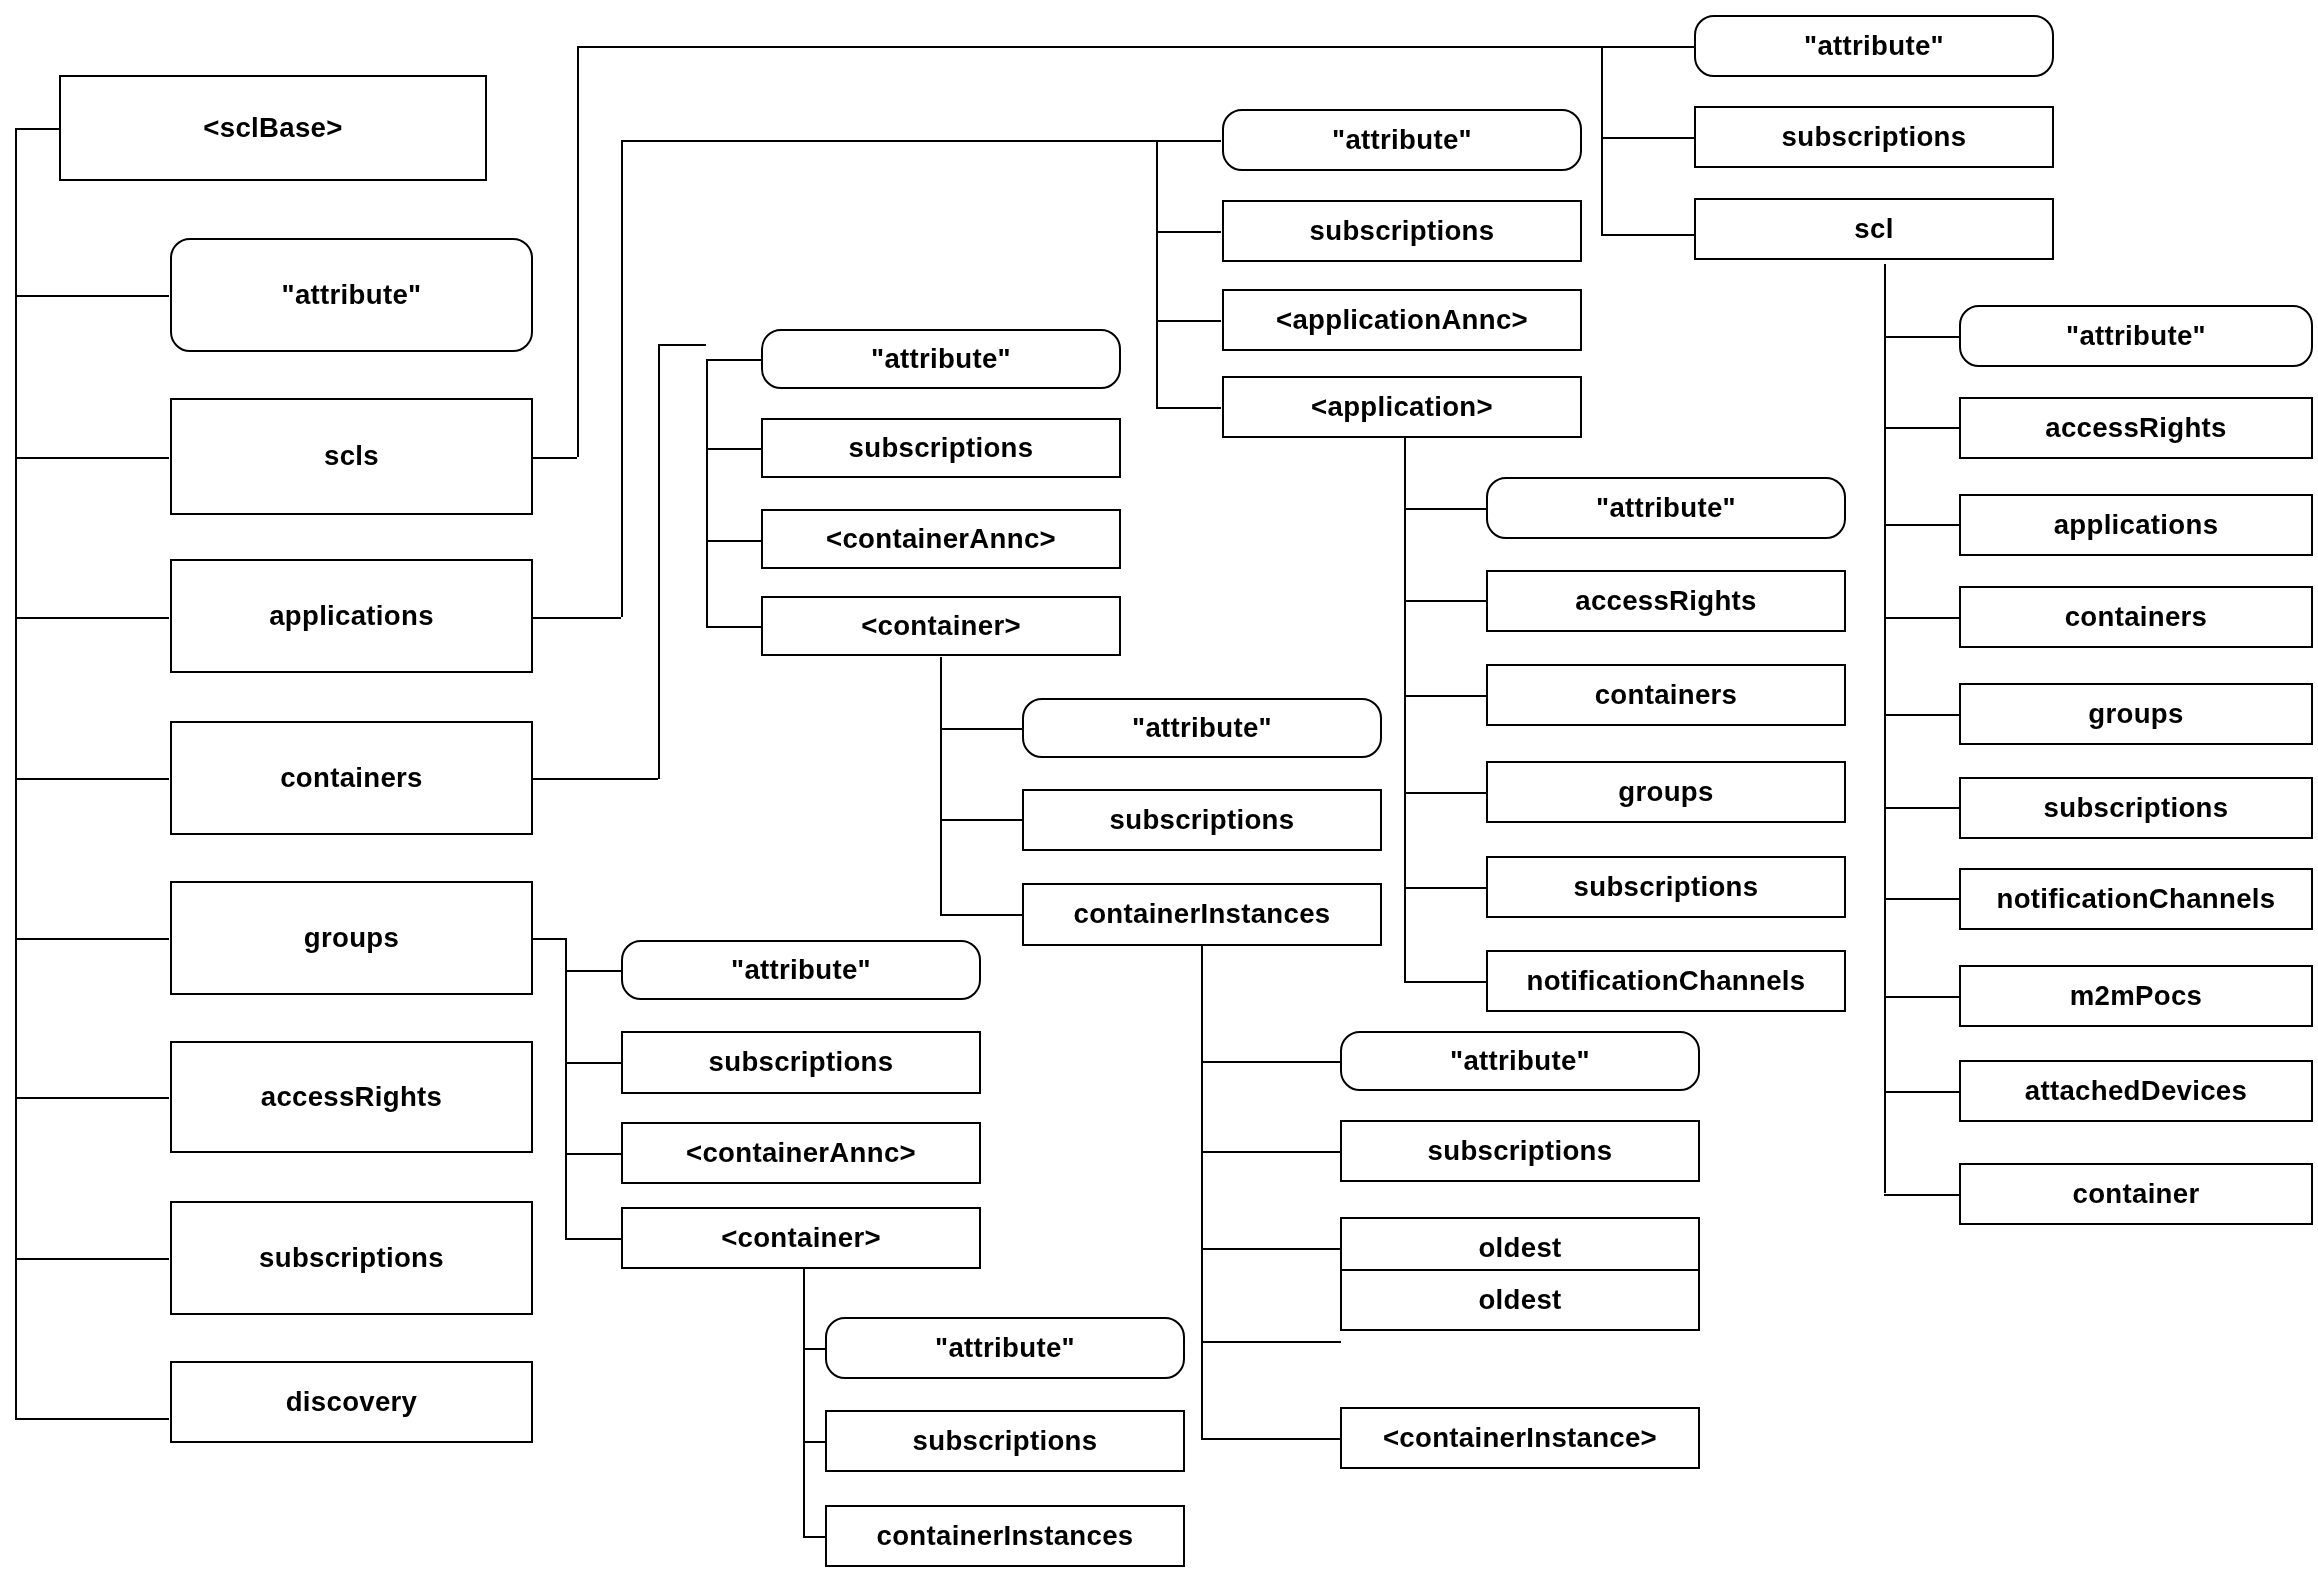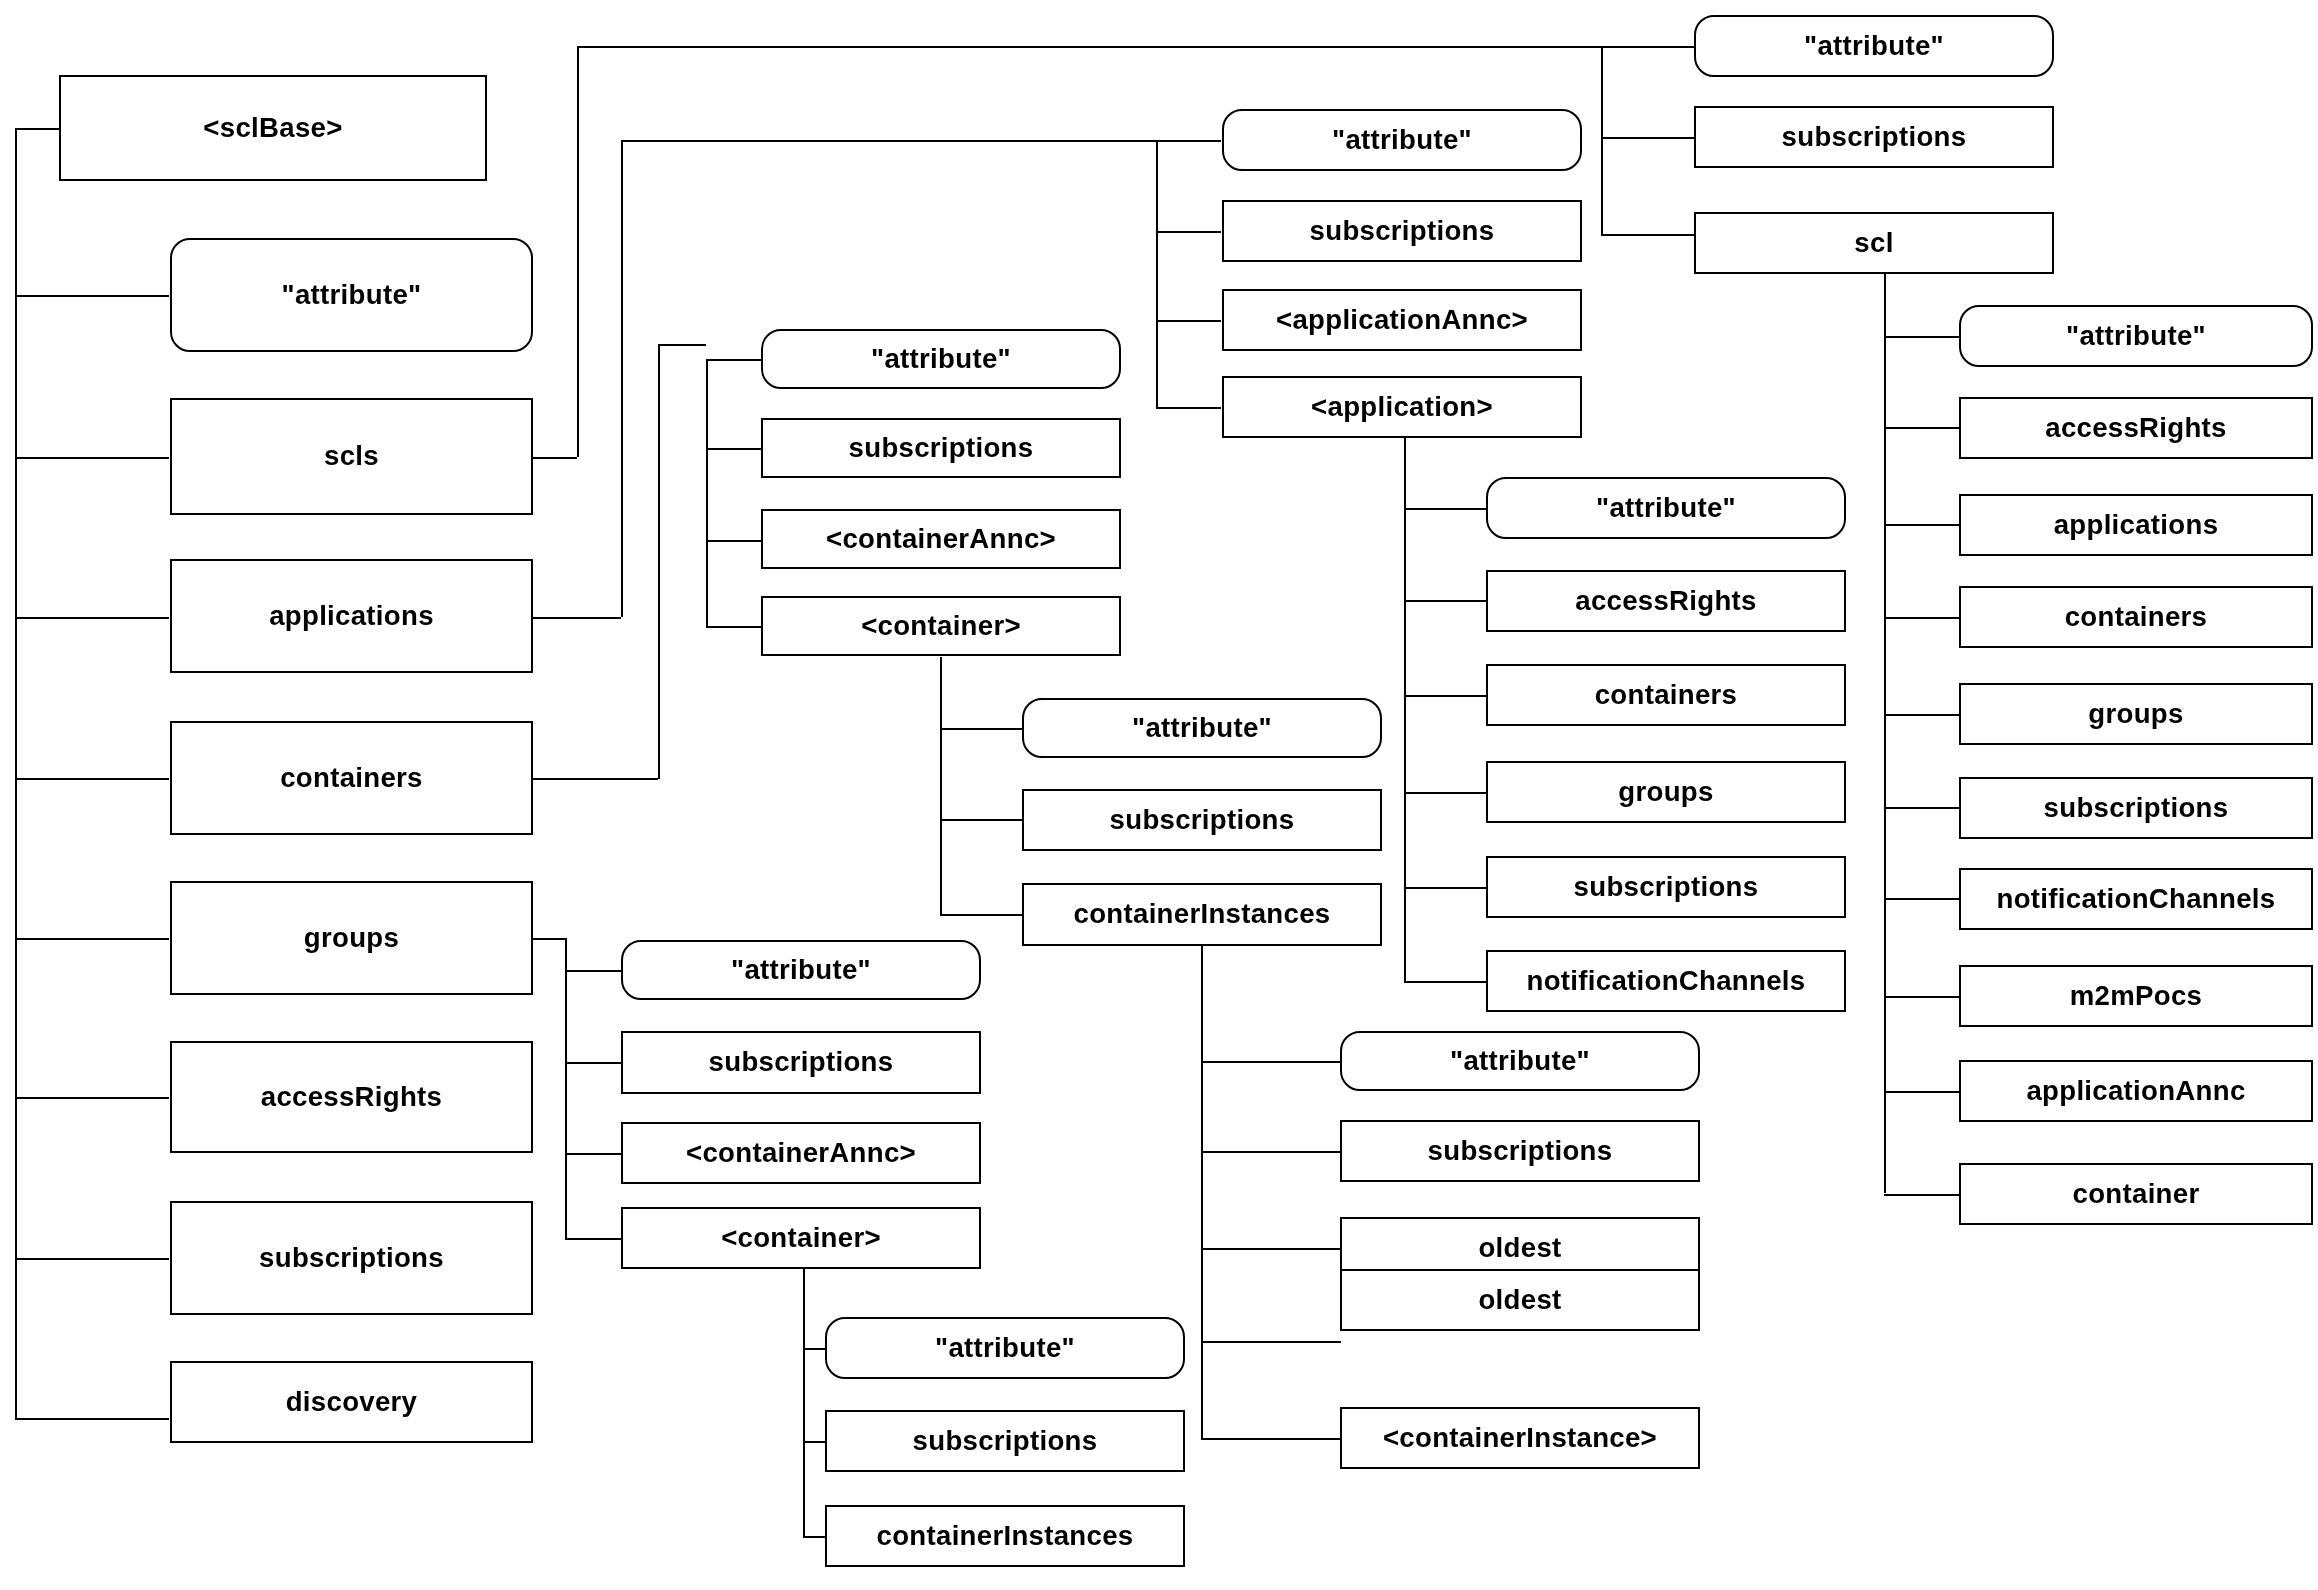--- a/index.html
+++ b/index.html
@@ -145,26 +145,26 @@
       <div class="node" style="left: 1222px; top: 289px; width: 360px; height: 62px;">&lt;applicationAnnc&gt;</div>
       <div class="node" style="left: 1222px; top: 376px; width: 360px; height: 62px;">&lt;application&gt;</div>
       <div class="node rounded" style="left: 1486px; top: 477px; width: 360px; height: 62px;">"attribute"</div>
       <div class="node" style="left: 1486px; top: 570px; width: 360px; height: 62px;">accessRights</div>
       <div class="node" style="left: 1486px; top: 664px; width: 360px; height: 62px;">containers</div>
       <div class="node" style="left: 1486px; top: 761px; width: 360px; height: 62px;">groups</div>
       <div class="node" style="left: 1486px; top: 856px; width: 360px; height: 62px;">subscriptions</div>
       <div class="node" style="left: 1486px; top: 950px; width: 360px; height: 62px;">notificationChannels</div>
       <div class="node rounded" style="left: 1694px; top: 14.7px; width: 360px; height: 62px;">"attribute"</div>
       <div class="node" style="left: 1694px; top: 106px; width: 360px; height: 62px;">subscriptions</div>
-      <div class="node" style="left: 1694px; top: 212px; width: 360px; height: 62px;">scl</div>
+      <div class="node" style="left: 1694px; top: 198px; width: 360px; height: 62px;">scl</div>
       <div class="node rounded" style="left: 1959px; top: 305px; width: 354px; height: 62px;">"attribute"</div>
       <div class="node" style="left: 1959px; top: 397px; width: 354px; height: 62px;">accessRights</div>
       <div class="node" style="left: 1959px; top: 494px; width: 354px; height: 62px;">applications</div>
       <div class="node" style="left: 1959px; top: 586px; width: 354px; height: 62px;">containers</div>
       <div class="node" style="left: 1959px; top: 683px; width: 354px; height: 62px;">groups</div>
       <div class="node" style="left: 1959px; top: 777px; width: 354px; height: 62px;">subscriptions</div>
       <div class="node" style="left: 1959px; top: 868px; width: 354px; height: 62px;">notificationChannels</div>
       <div class="node" style="left: 1959px; top: 965px; width: 354px; height: 62px;">m2mPocs</div>
-      <div class="node" style="left: 1959px; top: 1060px; width: 354px; height: 62px;">applicationAnnc</div>
+      <div class="node" style="left: 1959px; top: 1060px; width: 354px; height: 62px;">attachedDevices</div>
       <div class="node" style="left: 1959px; top: 1163px; width: 354px; height: 62px;">container</div>
     </div>
 </div>
 
 
 </body></html>

